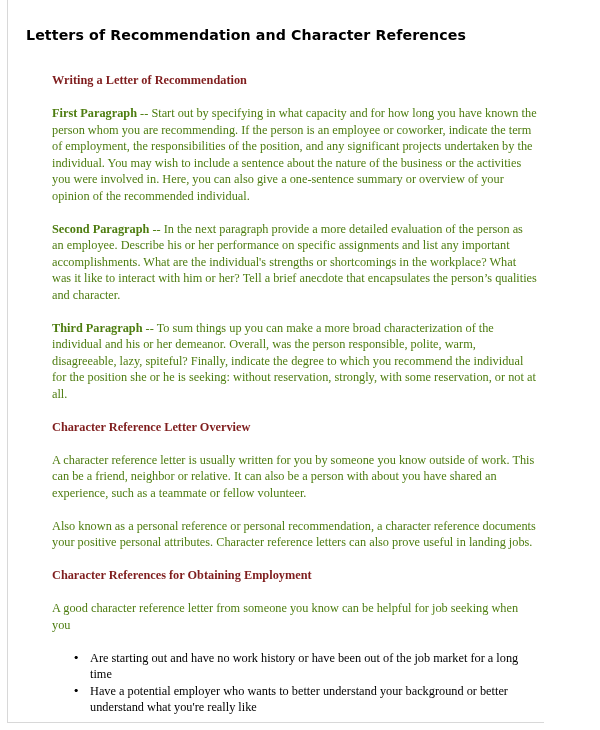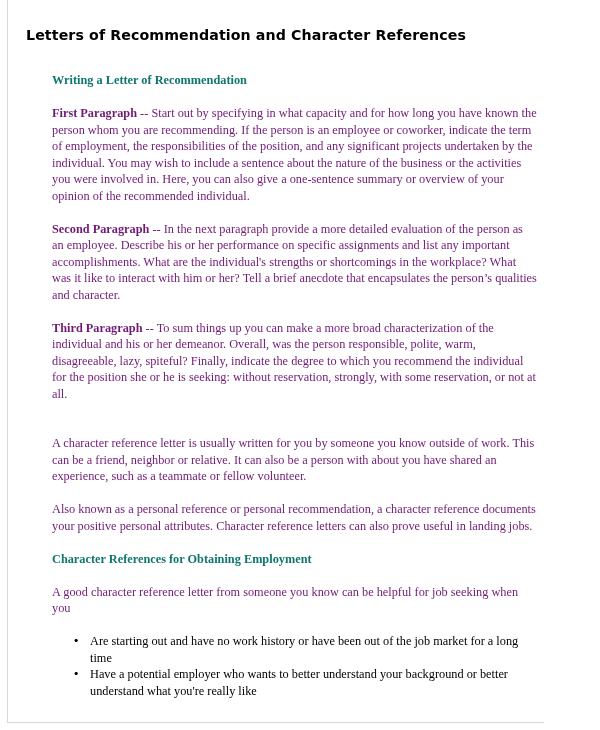--- a/index.html
+++ b/index.html
@@ -44,29 +44,29 @@
     position: absolute;
     left: 26px;
     top: 27px;
     white-space: nowrap;
   }
 
   .section-heading {
     font-family: "Liberation Serif", "DejaVu Serif", serif;
     font-weight: bold;
     font-size: 12.3px;
-    color: #0f766e;
+    color: #7f1d1d;
     margin: 0;
     line-height: 16.5px;
   }
 
   .body-par {
     font-family: "Liberation Serif", "DejaVu Serif", serif;
     font-size: 12.3px;
-    color: #701a75;
+    color: #4d7c0f;
     line-height: 16.5px;
     margin: 0;
     text-align: left;
   }
   .body-par b {
     font-weight: bold;
   }
 
   .bullet-list {
     list-style: none;
@@ -115,20 +115,21 @@
 
       <p class="body-par"><b>Second Paragraph</b><span> -- In the next paragraph provide a more detailed evaluation of the person as an employee. Describe his or her performance on specific assignments and list any important accomplishments. What are the individual's strengths or shortcomings in the workplace? What was it like to interact with him or her?  Tell a brief anecdote that encapsulates the person’s qualities and character.</span></p>
       <div class="gap-md"></div>
 
       <p class="body-par"><b>Third Paragraph</b><span> -- To sum things up you can make a more broad characterization of the individual and his or her demeanor. Overall, was the person responsible, polite, warm, disagreeable, lazy, spiteful? Finally, indicate the degree to which you recommend the individual for the position she or he is seeking: without reservation, strongly, with some reservation, or not at all.</span></p>
     </div>
 
     <div class="gap-md"></div>
 
     <div>
+      <div class="section-heading">Character Reference Letter Overview</div>
       <div class="gap-md"></div>
 
       <p class="body-par">A character reference letter is usually written for you by someone you know outside of work. This can be a friend, neighbor or relative.  It can also be a person with about you have shared an experience, such as a teammate or fellow volunteer.</p>
       <div class="gap-md"></div>
 
       <p class="body-par">Also known as a personal reference or personal recommendation, a character reference documents your positive personal attributes.  Character reference letters can also prove useful in landing jobs.</p>
     </div>
 
     <div class="gap-md"></div>
 

